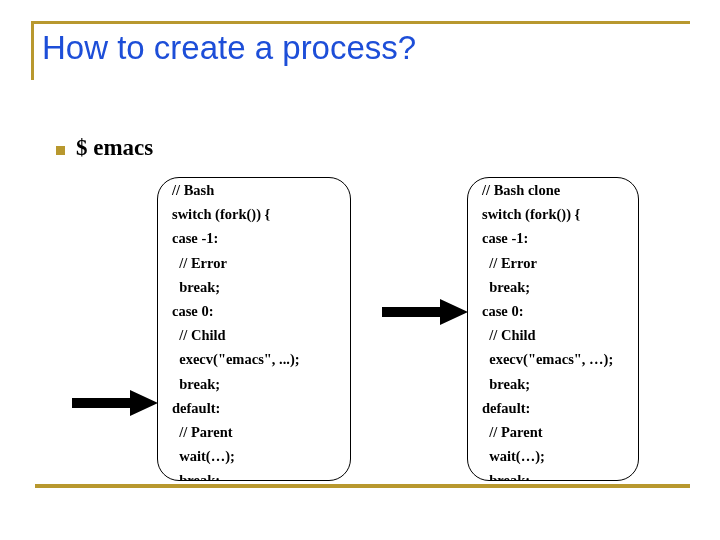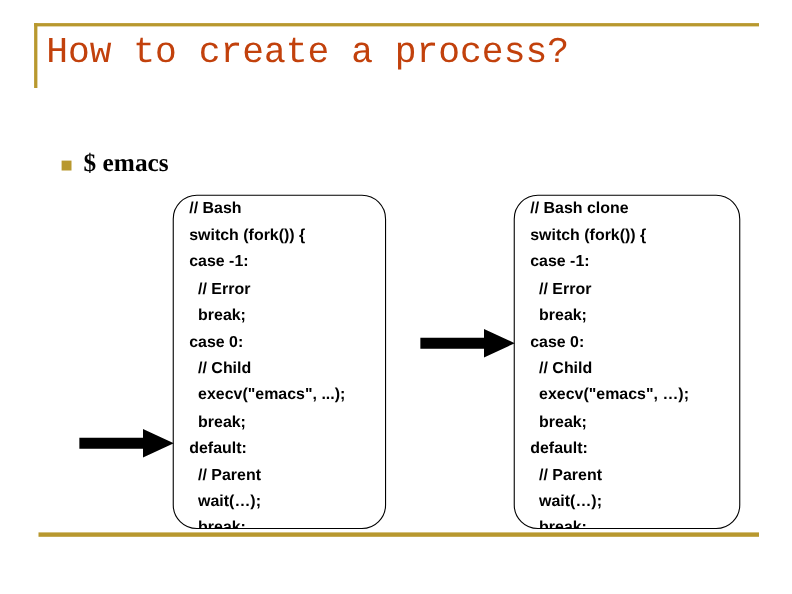--- a/index.html
+++ b/index.html
@@ -40,24 +40,24 @@
     width: 655px;
     height: 4px;
     background: #b8982e;
   }
 
   
   .slide-title {
     position: absolute;
     left: 42px;
     top: 27px;
-    font-family: Liberation Mono, monospace;
+    font-family: Liberation Sans, sans-serif;
     font-size: 33px;
     line-height: 42px;
-    color: #c2410c;
+    color: #1d4ed8;
     white-space: nowrap;
     letter-spacing: 0px;
   }
 
   
   .bullet-row {
     position: absolute;
     left: 56px;
     top: 134px;
     display: flex;
@@ -91,28 +91,28 @@
   }
   #code-box-left {
     left: 157px;
     top: 177px;
     width: 194px;
     height: 304px;
   }
   #code-box-right {
     left: 467px;
     top: 177px;
-    width: 206px;
+    width: 172px;
     height: 304px;
   }
   .code-lines {
     position: absolute;
     left: 14px;
     top: 0px;
-    font-family: Liberation Sans, sans-serif;
+    font-family: Liberation Serif, serif;
     font-size: 14.5px;
     font-weight: bold;
     color: #000000;
     line-height: 24.2px;
     white-space: pre;
   }
   .code-line { white-space: pre; }
 
   
   .arrow {

